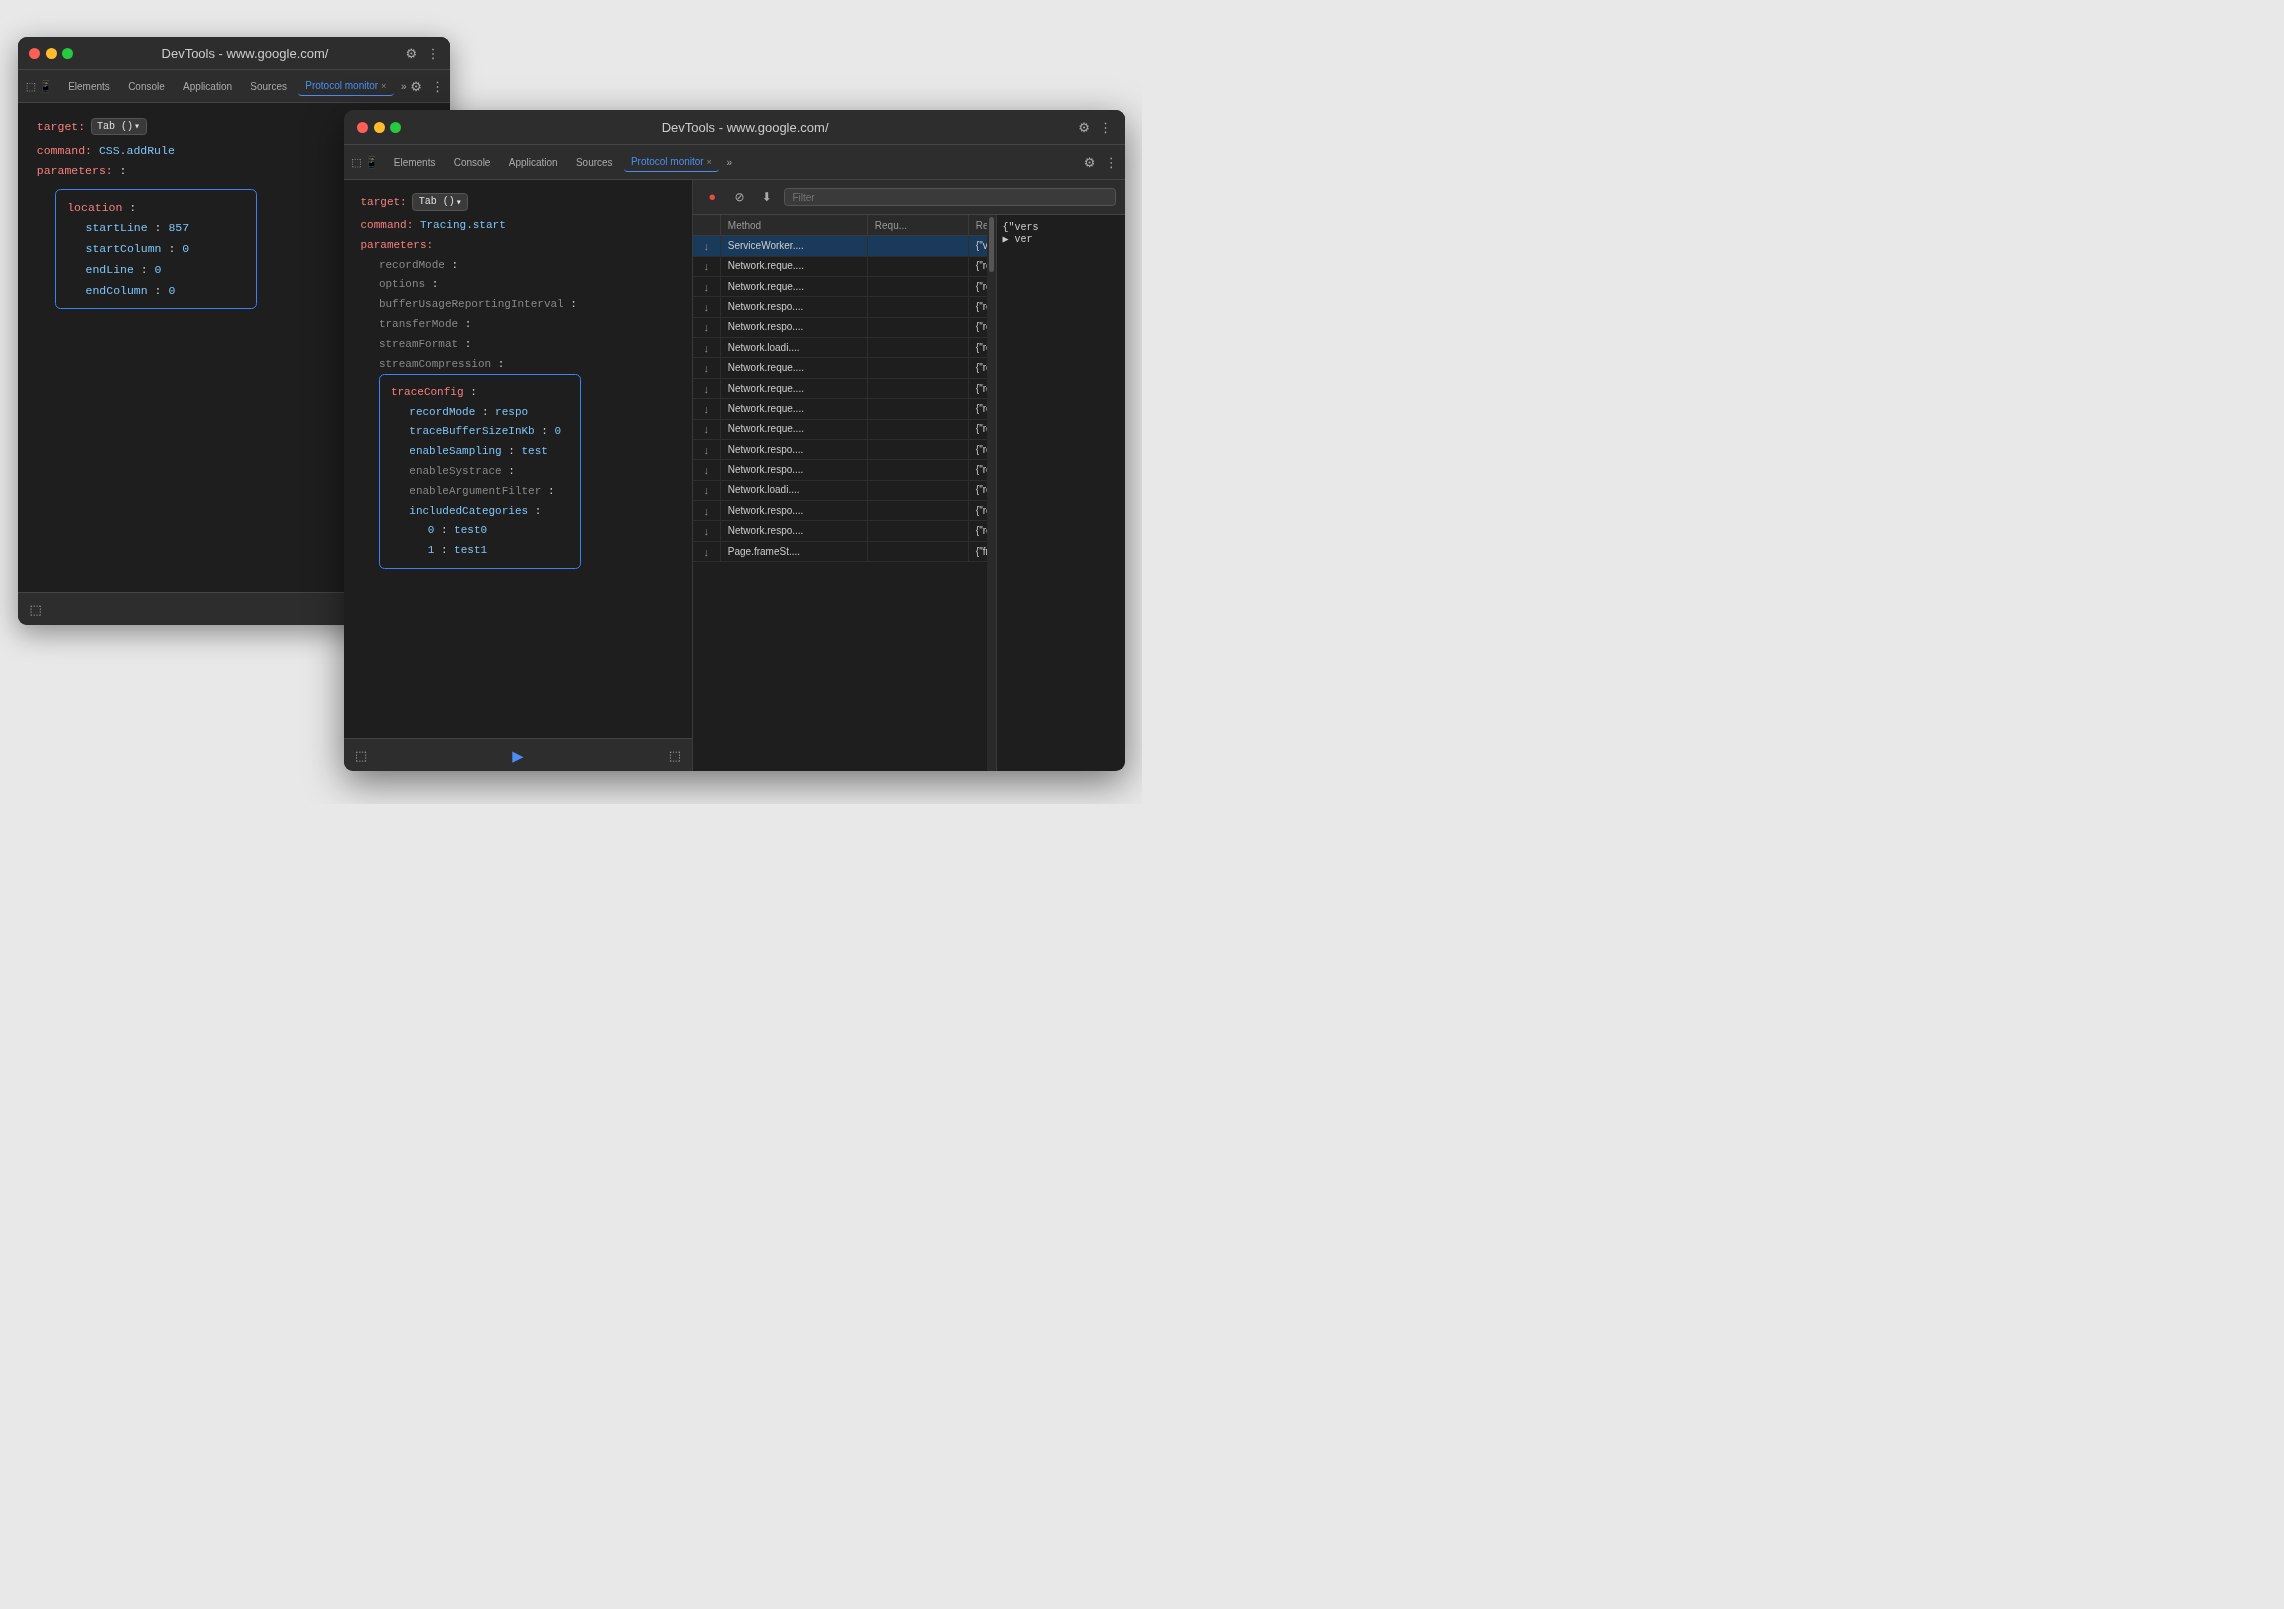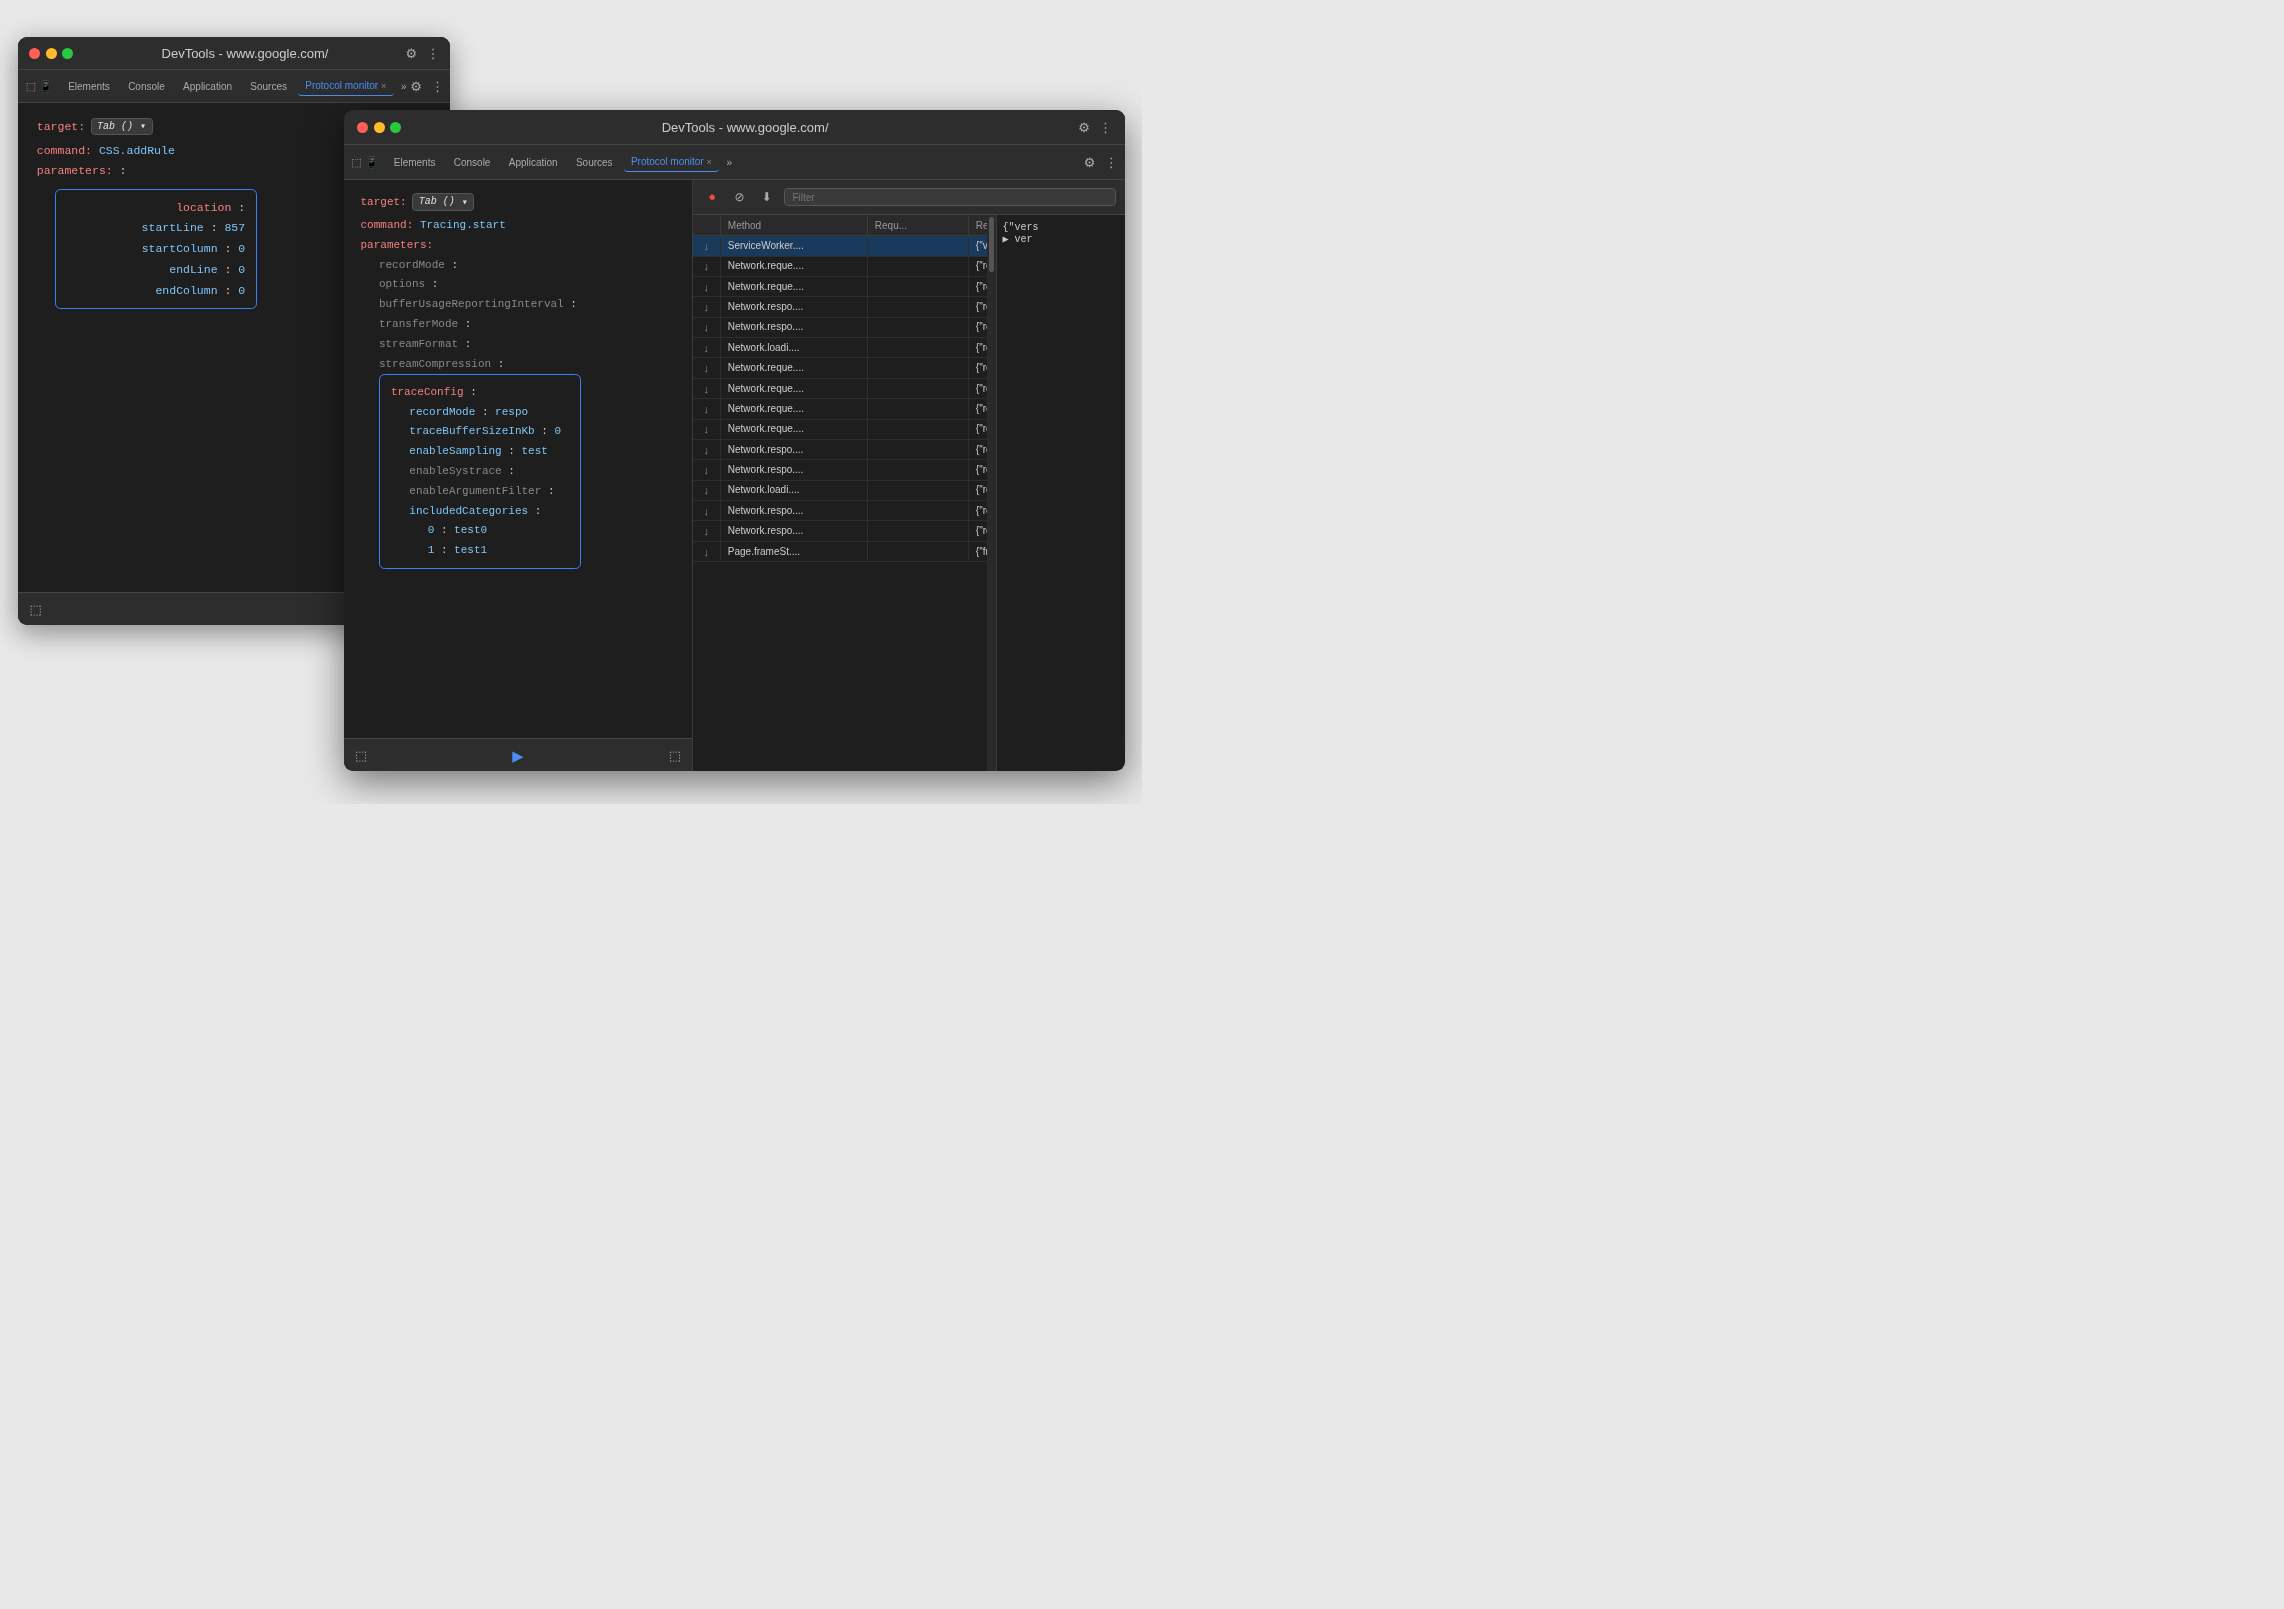--- a/index.html
+++ b/index.html
@@ -124,22 +124,21 @@
     }
     .target-select {
       background: #3a3a3a;
       border: 0.9px solid #555;
       color: #e0e0e0;
       border-radius: 3.7px;
       padding: 1.8px 5.5px;
       font-size: 10px;
       display: flex;
       align-items: center;
-      gap: 7px;
-      font-style: italic;
+      gap: 1px;
     }
 
     
     .window-front {
       position: absolute;
       top: 110px;
       left: 344px;
       width: 781px;
       height: 661px;
       background: #1e1e1e;
@@ -358,21 +357,21 @@
     </div>
     <span class="prop-line">
       <span class="prop-label">command:</span>
       <span class="prop-colon"> </span>
       <span class="prop-value">CSS.addRule</span>
     </span>
     <span class="prop-line">
       <span class="prop-label">parameters:</span>
       <span class="prop-colon">:</span>
     </span>
-    <div class="highlight-box indent-1" style="margin-top:7.3px;text-align:right;">
+    <div class="highlight-box indent-1" style="margin-top:7.3px;">
       <span class="prop-line">
         <span class="prop-label">location</span>
         <span class="prop-colon"> :</span>
       </span>
       <div class="indent-1">
         <span class="prop-line">
           <span class="prop-value">startLine</span><span class="prop-colon"> : </span><span class="prop-value">857</span>
         </span>
         <span class="prop-line">
           <span class="prop-value">startColumn</span><span class="prop-colon"> : </span><span class="prop-value">0</span>

